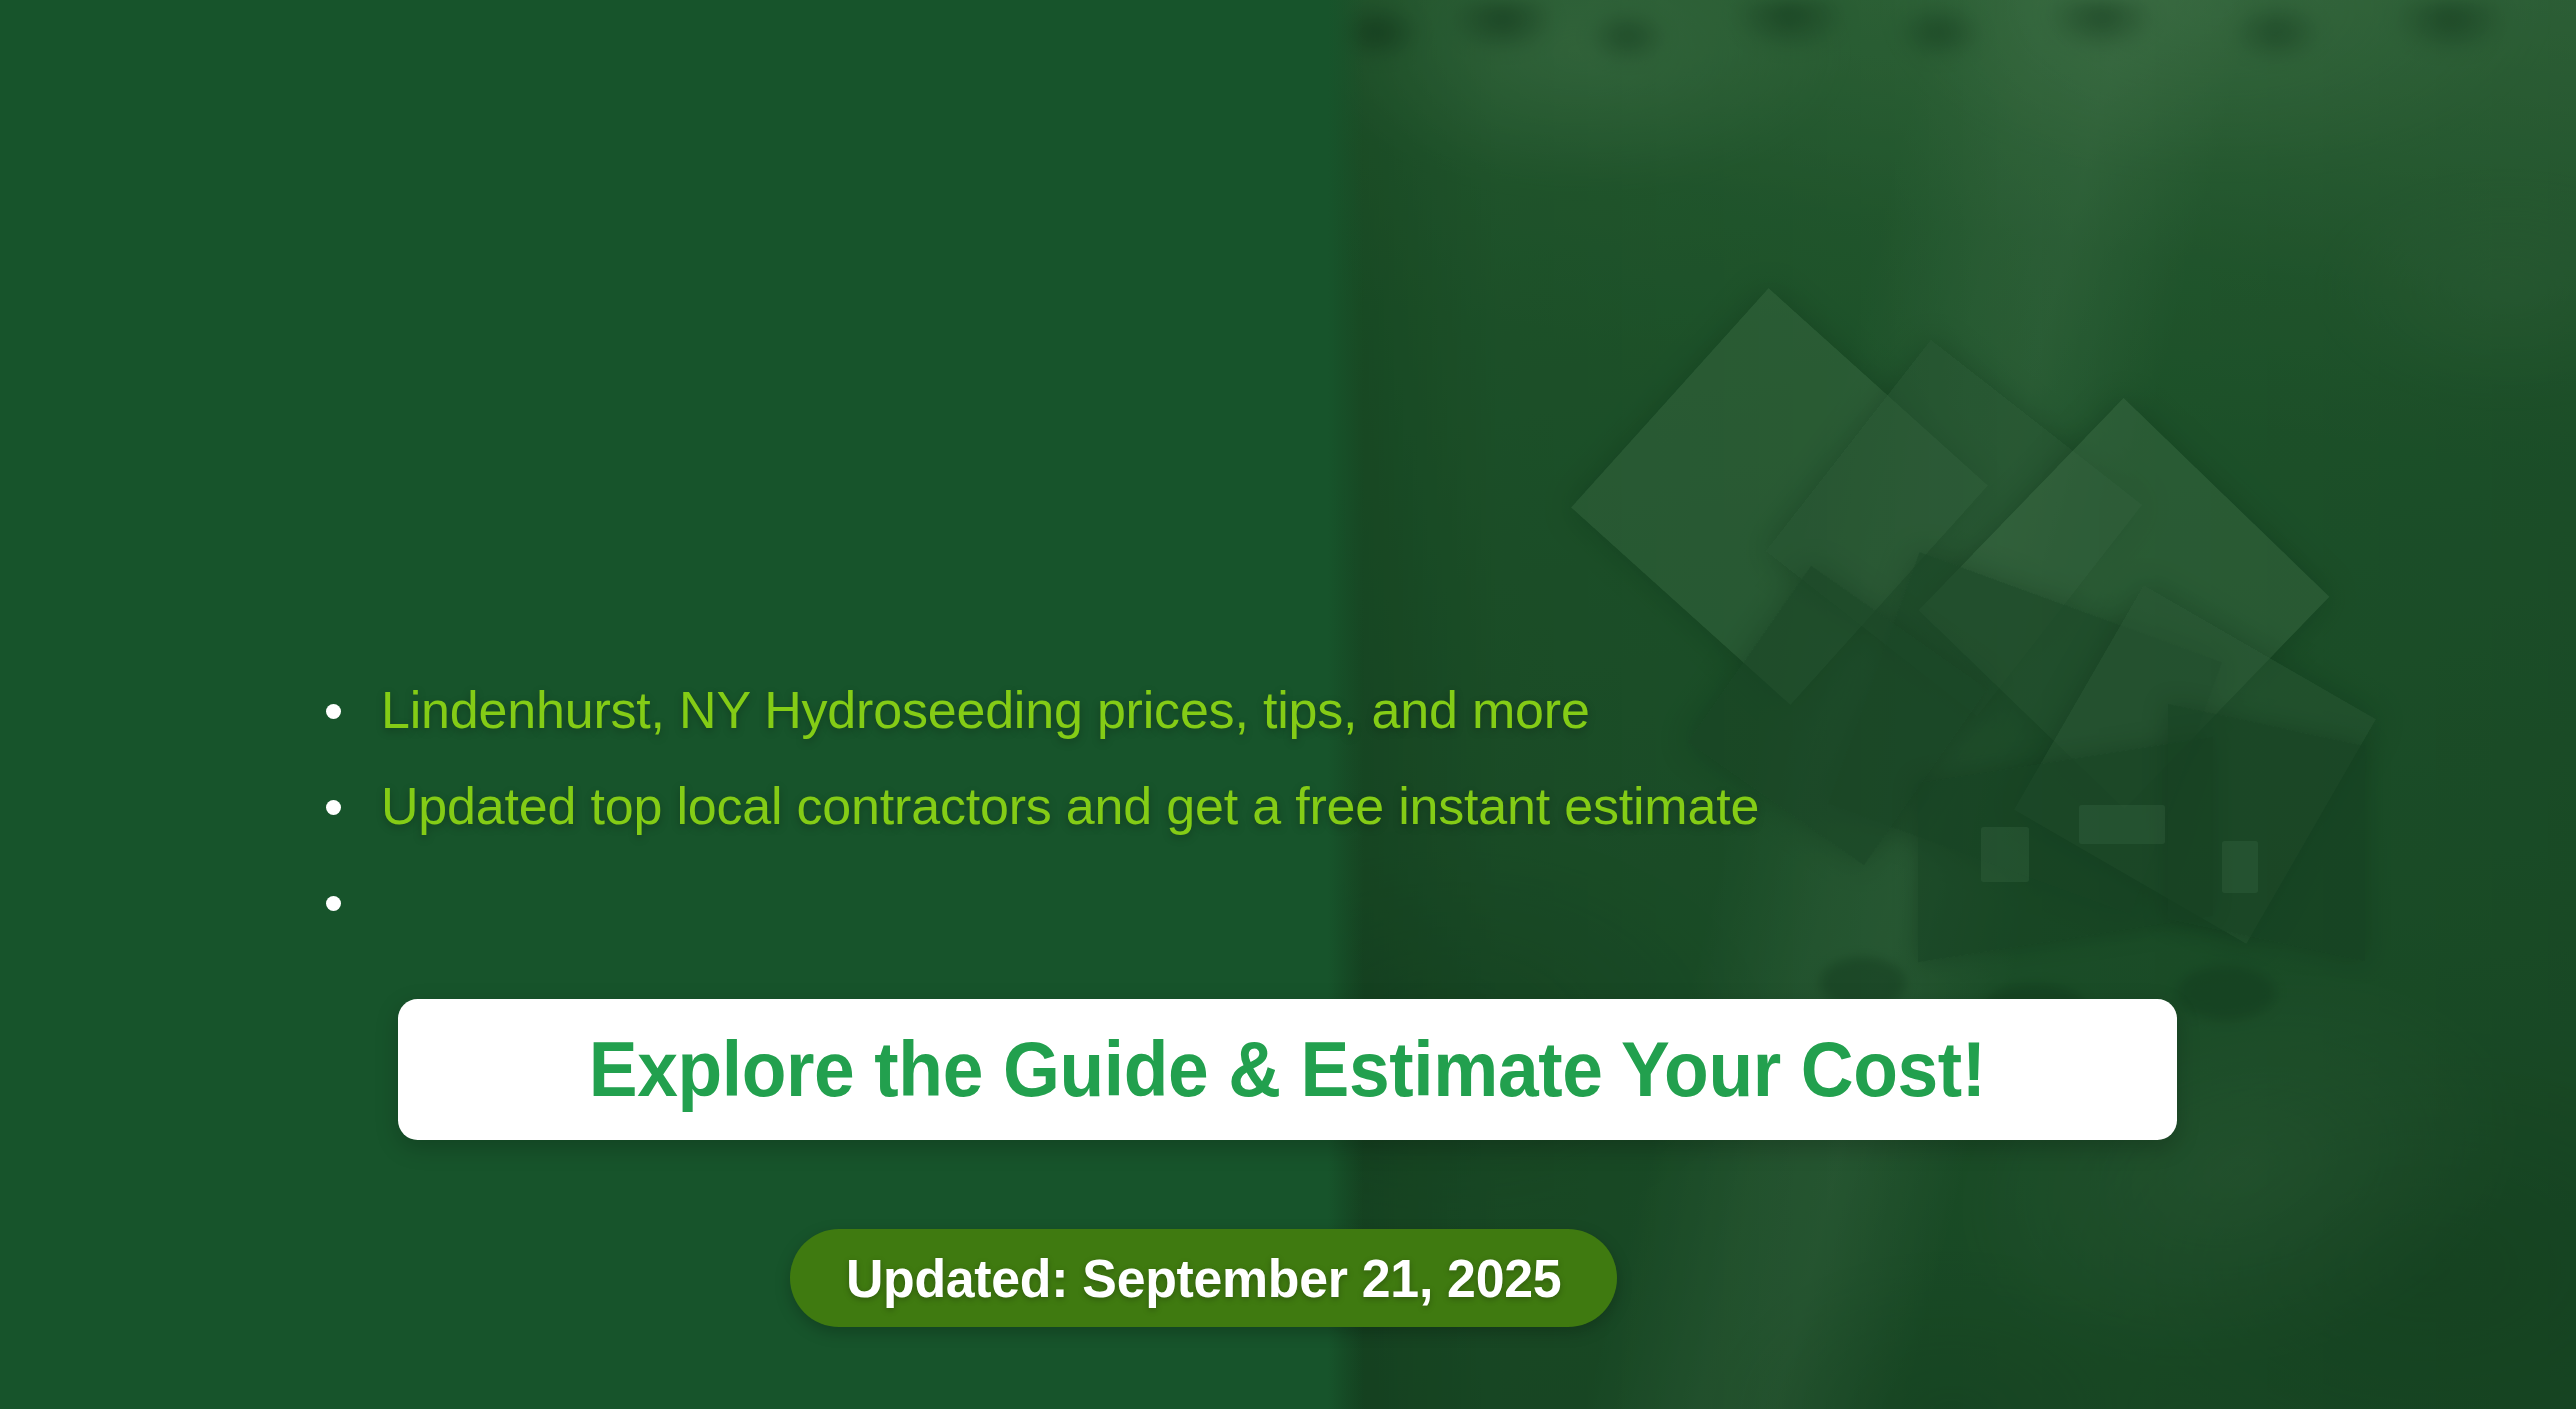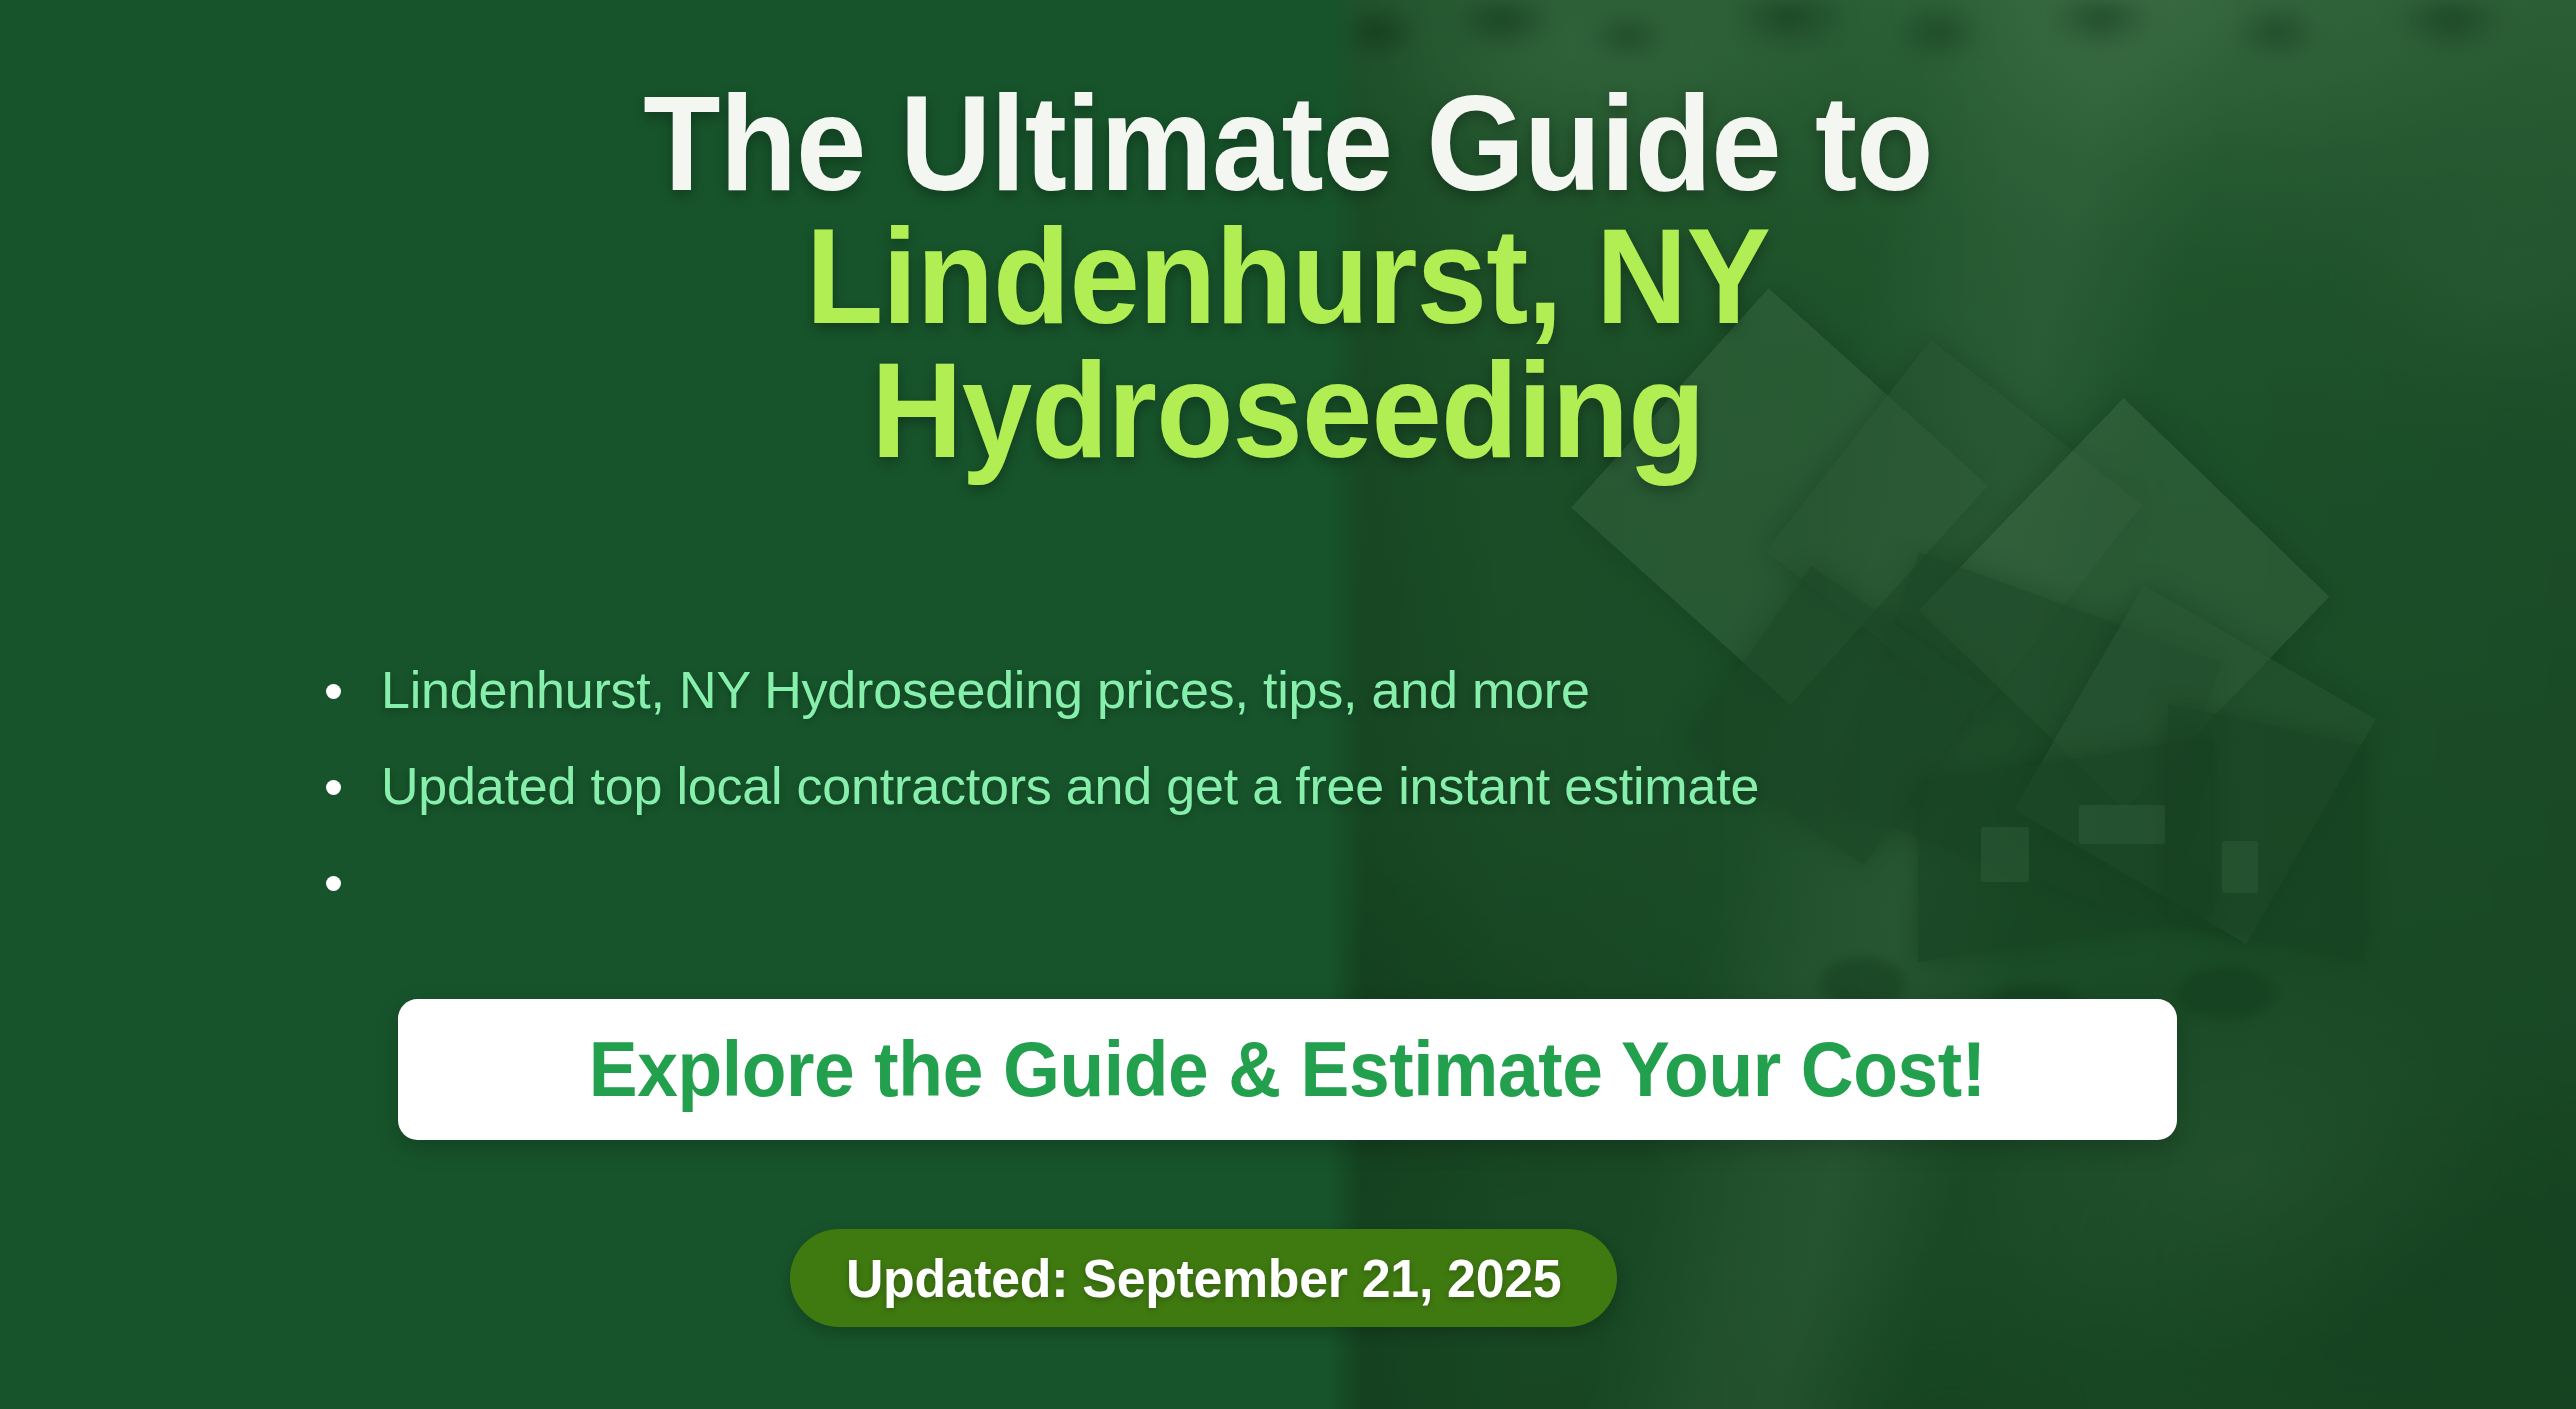--- a/index.html
+++ b/index.html
@@ -152,29 +152,30 @@
     position: absolute;
     left: 315px;
     top: 664px;
     width: 2057px;
     margin: 0;
     padding: 0;
     list-style: none;
   }
   .bullets li {
     position: relative;
-    color: #86efac;
+    color: #84cc16;
     font-size: 52px;
     line-height: 1.0;
     font-weight: 400;
     padding-left: 66px;
     margin-bottom: 44px;
     letter-spacing: -0.2px;
     text-shadow: 0 2.7px 9px rgba(0,0,0,0.26);
     white-space: nowrap;
+    margin-top: 20px;
   }
   .bullets li .dot {
     position: absolute;
     left: 10.7px;
     top: 19.7px;
     width: 15px;
     height: 15px;
     border-radius: 50%;
     background: #FFFFFF;
   }
@@ -256,25 +257,20 @@
       <div class="shrub" style="left:581px; top:626px; width:98px; height:54px;"></div>
     </div>
 
     <div class="wash"></div>
     <div class="tint"></div>
     <div class="feather"></div>
   </div>
 
   <div class="content">
 
-    <div class="title-block">
-      <span class="title-line white">The Ultimate Guide to</span>
-      <span class="title-line lime">Lindenhurst, NY</span>
-      <span class="title-line lime">Hydroseeding</span>
-    </div>
 
     <ul class="bullets">
       <li>
         <span class="dot"></span>
         <span>Lindenhurst, NY Hydroseeding prices, tips, and more</span>
       </li>
       <li>
         <span class="dot"></span>
         <span>Updated top local contractors and get a free instant estimate</span>
       </li>

